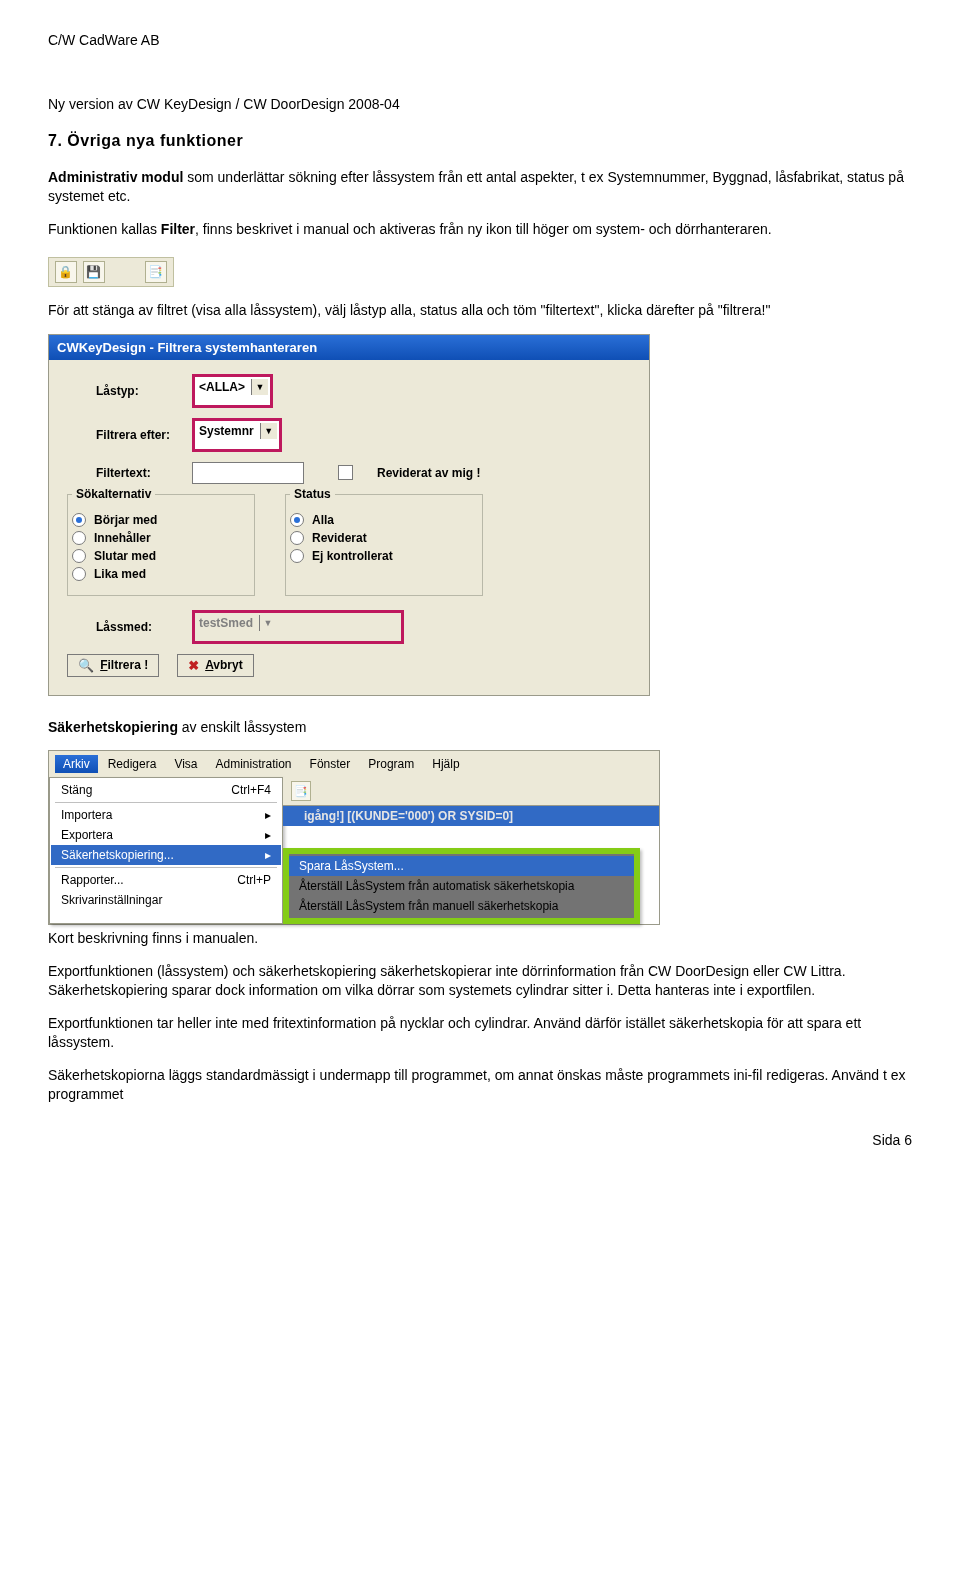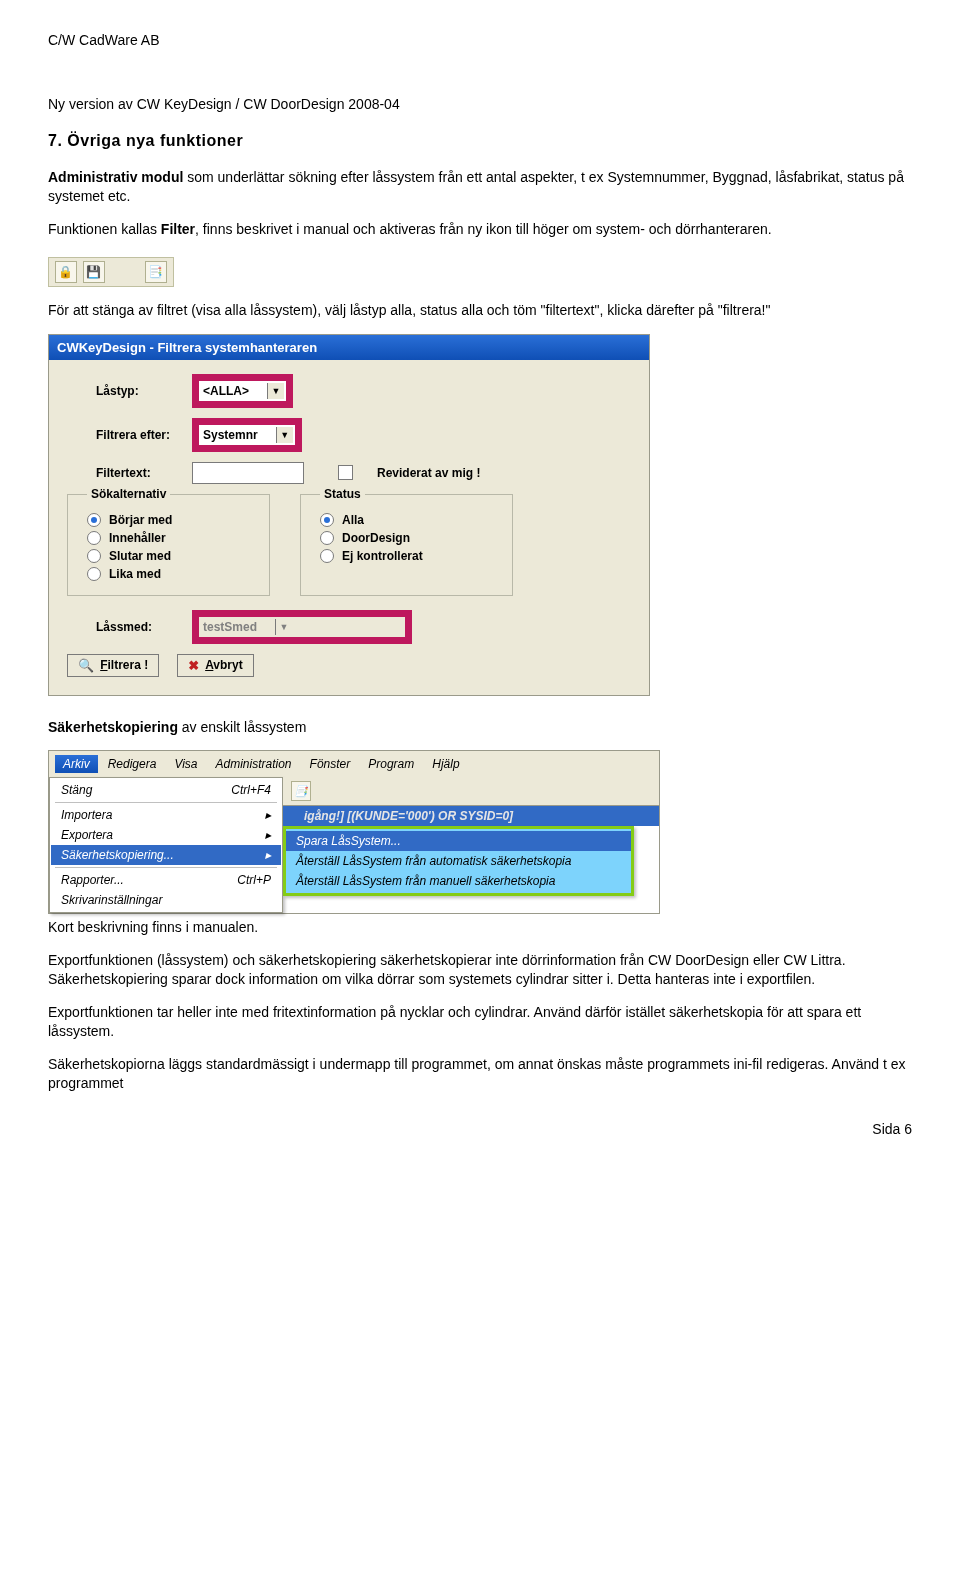--- a/index.html
+++ b/index.html
@@ -50,36 +50,36 @@
     color: #fff;
     font-weight: bold;
     padding: 5px 8px;
     font-size: 13px;
   }
   .dialog .body { padding: 14px 18px 18px 18px; }
   .row { display: flex; align-items: center; gap: 8px; margin-bottom: 10px; }
   .lbl { font-weight: bold; min-width: 88px; margin-left: 29px; }
   .combo {
     display: inline-flex; align-items: center;
-    border: 7px solid #be185d; background: #fff;
-    height: 20px; font-weight: bold; padding: 0 2px 0 4px;
-    gap: 18px;
+    border: 3px solid #be185d; background: #fff;
+    height: 20px; font-weight: bold; padding: 0 2px 8px 4px;
+    gap: 6px;
   }
   .combo.disabled { background: #ece9d8; color: #808080; }
   .combo .arrow {
     width: 16px; height: 16px; background: #ece9d8;
     border-left: 1px solid #7a7a7a;
     display: inline-flex; align-items: center; justify-content: center;
     font-size: 9px;
   }
   .textinput { border: 1px solid #7a7a7a; background:#fff; height:20px; width:110px; }
   .chk { display:inline-flex; align-items:center; gap:24px; font-weight:bold; }
   .chk .box { width:13px;height:13px;border:1px solid #7a7a7a;background:#fff;}
   .groups { display:flex; gap:30px; margin:6px 0 14px 0;}
-  .group { border:1px solid #b8b8a8; padding:6px 12px 10px 19px; background:#ece9d8;}
+  .group { border:1px solid #b8b8a8; padding:6px 12px 10px 4px; background:#ece9d8;}
   .group .gtitle { font-weight: bold; position: relative; top: -14px; background:#ece9d8; padding:0 4px; display:inline-block;}
   .radios { margin-top:-6px;}
   .radio { display:flex; align-items:center; gap:8px; font-weight:bold; margin:4px 0;}
   .radio .dot { width:12px;height:12px;border:1px solid #7a7a7a;border-radius:50%;background:#fff; display:inline-flex;align-items:center;justify-content:center;}
   .radio .dot.sel::after { content:""; width:6px;height:6px;border-radius:50%;background:#2a6fd7;}
   .btns { display:flex; gap:18px; margin-top:6px;}
   .winbtn {
     border:1px solid #7a7a7a; background:#ece9d8;
     padding:3px 10px; display:inline-flex; align-items:center; gap:6px;
     font-weight:bold; font-size:12px;
@@ -88,21 +88,20 @@
   .winbtn .ic { font-size:13px; }
   .red { color:#c02020; font-weight:bold;}
 
   
   .menuwrap {
     width: 610px;
     border: 1px solid #9a9a8a;
     font-family: Tahoma, Arial, sans-serif;
     font-size: 12px;
     margin: 4px 0 4px 0;
-    font-style: italic;
   }
   .menubar {
     background:#ece9d8;
     display:flex; align-items:center;
     padding: 4px 6px; gap: 2px;
   }
   .menubar .item { padding: 2px 8px; }
   .menubar .item.active { background: linear-gradient(#2a6fd7,#0f4fb5); color:#fff; }
   .below {
     display:flex;
@@ -124,23 +123,24 @@
   .rightcol .tool {
     background:#ece9d8; border-bottom:1px solid #9a9a8a;
     padding:4px 8px; display:flex; gap:8px;
   }
   .rightcol .tool .ico { width:18px;height:18px;border:1px solid #b0b090;background:#f8f6ec; display:inline-flex;align-items:center;justify-content:center;font-size:11px;}
   .contextbar {
     background:#316ac5; color:#e5e5e5; font-weight:bold;
     padding:3px 21px; font-size:12px;
   }
   .submenu {
-    background:#7dd3fc; border:3px solid #84cc16;
+    background:#737373; border:6px solid #84cc16;
     width:345px; padding:2px 0;
     box-shadow: 2px 2px 3px rgba(0,0,0,0.25);
+    margin-top: 22px;
   }
   .submenu .mi { padding: 3px 10px; }
   .submenu .mi.hover { background:#316ac5; color:#fff; }
 
   .footer { text-align: right; margin-top: 28px; font-size:14px;}
 
   
   [data-interactable="false"] { cursor: default; }
 </style>
 </head>
@@ -224,21 +224,21 @@
       </div>
       <div class="group" style="width:180px" data-interactable="false">
         <span class="gtitle" data-interactable="false">Status</span>
         <div class="radios">
           <div class="radio" data-interactable="true">
               <span class="dot sel" data-interactable="false"></span>
               <span data-interactable="false">Alla</span>
             </div>
           <div class="radio" data-interactable="true">
               <span class="dot" data-interactable="false"></span>
-              <span data-interactable="false">DoorDesign</span>
+              <span data-interactable="false">Reviderat</span>
             </div>
           <div class="radio" data-interactable="true">
               <span class="dot" data-interactable="false"></span>
               <span data-interactable="false">Ej kontrollerat</span>
             </div>
         </div>
       </div>
     </div>
 
     <div class="row">

